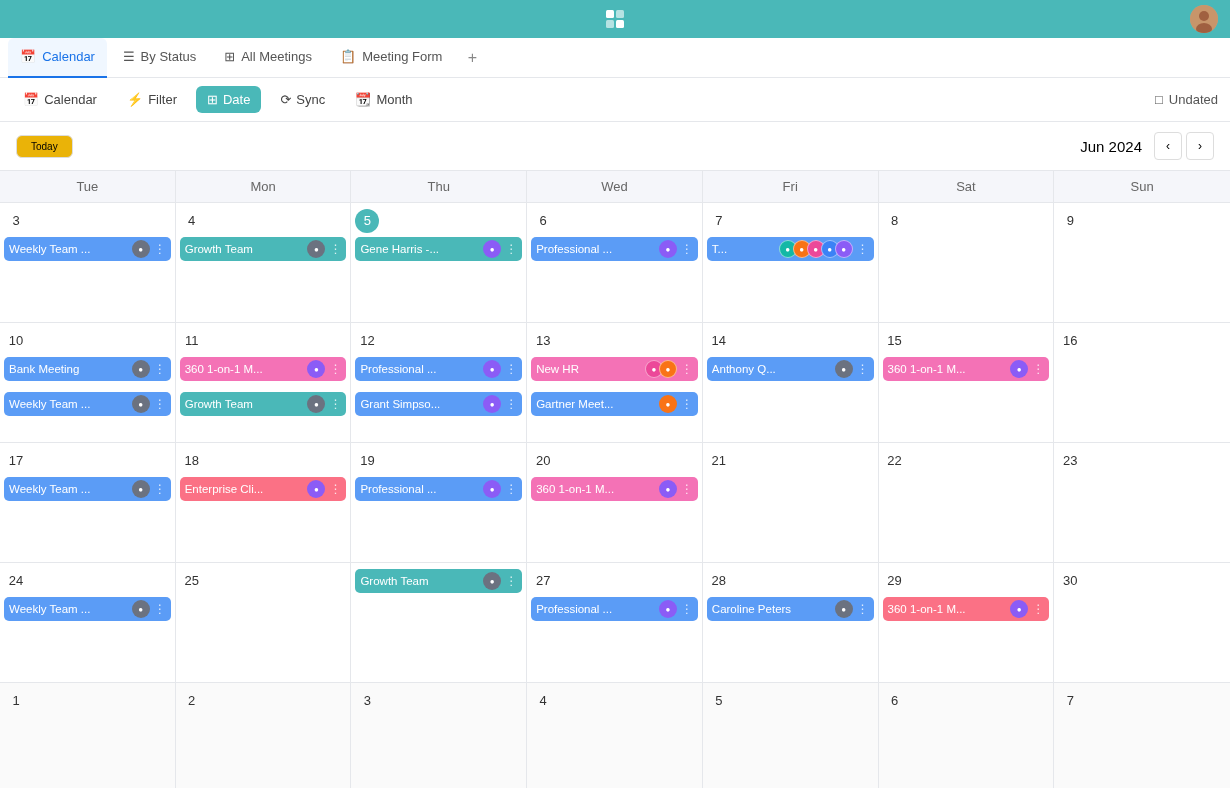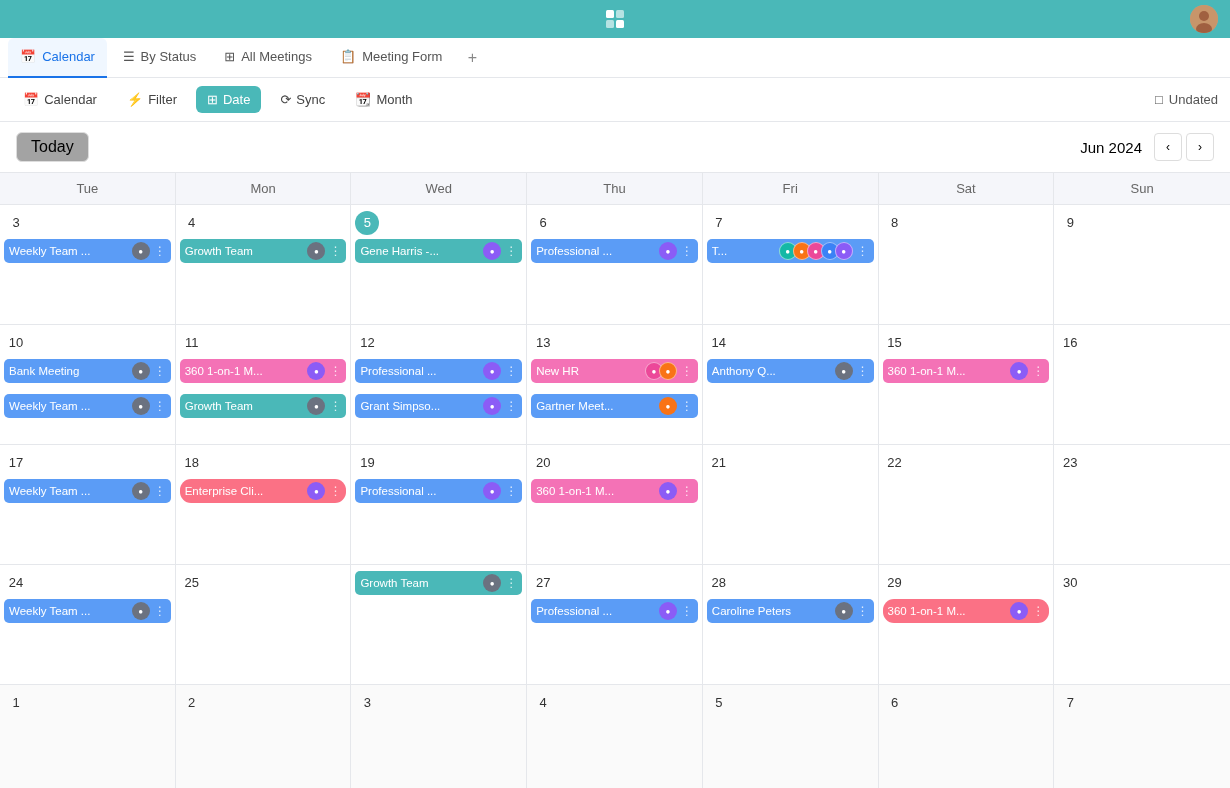--- a/index.html
+++ b/index.html
@@ -115,22 +115,22 @@
       display: flex;
       align-items: center;
       padding: 10px 16px;
       border-bottom: 1px solid #e5e7eb;
     }
     .today-btn {
       border: 1px solid #ddd;
       border-radius: 6px;
       padding: 5px 14px;
       cursor: pointer;
-      font-size: 16px;
-      background: #a3a3a3;
+      font-size: 10px;
+      background: #eab308;
     }
     .cal-title {
       flex: 1;
       text-align: right;
       font-weight: 400;
       font-size: 15px;
       padding-right: 12px;
     }
     .nav-btn {
       width: 28px;
@@ -240,21 +240,21 @@
     }
     .event-menu {
       color: rgba(255,255,255,0.8);
       font-size: 12px;
       flex-shrink: 0;
     }
 
     .ev-blue { background: #5b9cf6; }
     .ev-teal { background: #4ab8b8; }
     .ev-pink { background: #f472b6; }
-    .ev-coral { background: #fb7185; border-radius: 11px; }
+    .ev-coral { background: #fb7185; }
 
     .av-blue { background: #3b82f6; }
     .av-teal { background: #14b8a6; }
     .av-pink { background: #ec4899; }
     .av-purple { background: #8b5cf6; }
     .av-gray { background: #6b7280; }
     .av-orange { background: #f97316; }
 
     .multi-av {
       display: flex;
@@ -346,22 +346,22 @@
   <button class="today-btn">Today</button>
   <div class="cal-title">Jun 2024</div>
   <button class="nav-btn">‹</button>
   <button class="nav-btn" style="margin-left:4px;">›</button>
 </div>
 
 <div class="main-content">
   <div class="cal-days-header">
     <div class="cal-day-name">Tue</div>
     <div class="cal-day-name">Mon</div>
+    <div class="cal-day-name">Thu</div>
     <div class="cal-day-name">Wed</div>
-    <div class="cal-day-name">Thu</div>
     <div class="cal-day-name">Fri</div>
     <div class="cal-day-name">Sat</div>
     <div class="cal-day-name">Sun</div>
   </div>
   <div class="cal-grid" id="cal-grid">
       <div class="cal-cell">
         <div class="cell-top">
           <div class="date-num">3</div>
           <span class="cell-add">+</span>
         </div>

